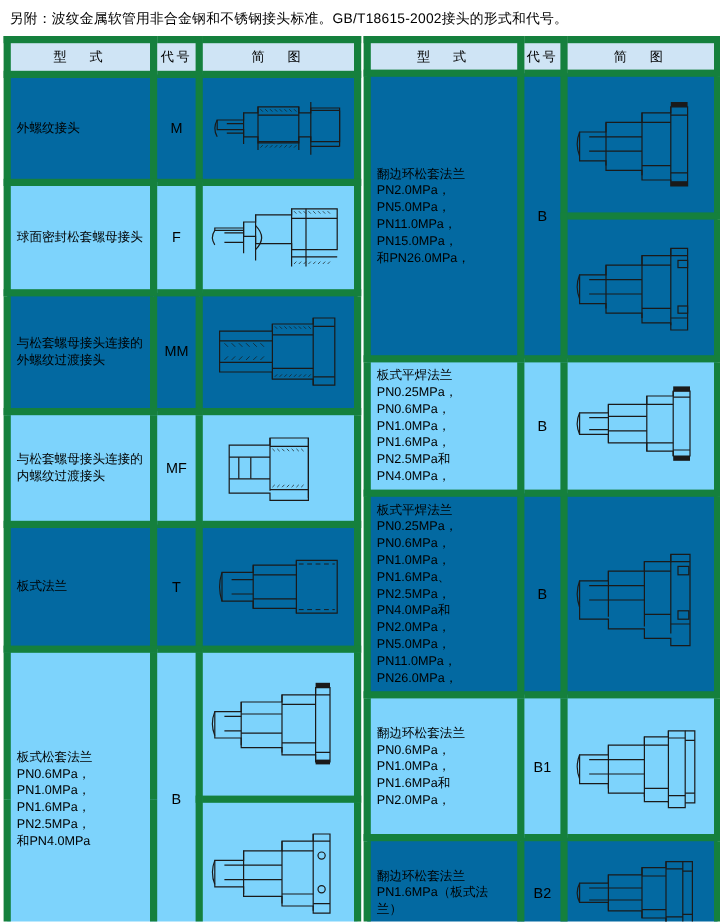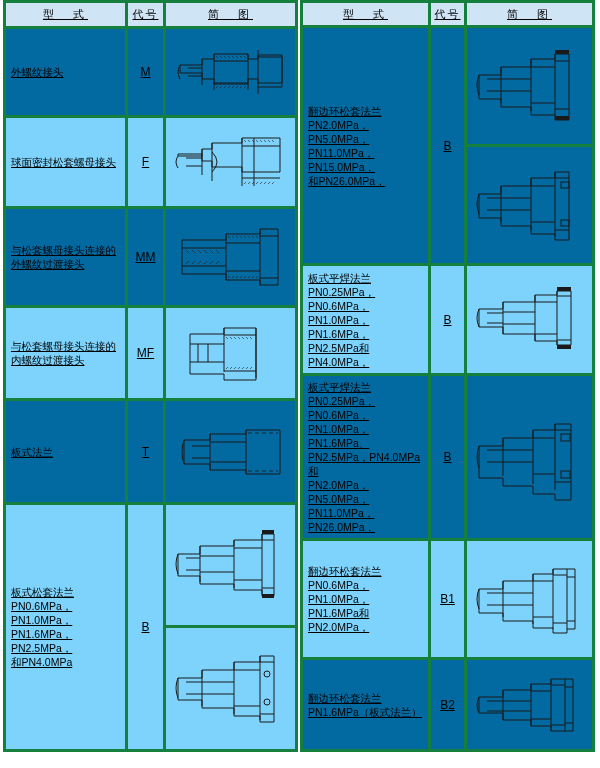--- a/index.html
+++ b/index.html
@@ -32,24 +32,23 @@
     display: flex;
     width: 600px;
     box-sizing: border-box;
     padding: 0 3px 0 3px;
   }
   table {
     border-collapse: collapse;
     table-layout: fixed;
   }
   td, th {
-    border: 3px solid #15803d;
+    border: 6px solid #15803d;
     vertical-align: middle;
     padding: 0;
-    text-decoration: underline;
   }
   .hdr td {
     background: #cfe4f5;
     text-align: center;
     font-size: 11px;
     height: 22px;
     letter-spacing: 4px;
     font-weight: normal;
   }
   .hdr td.code {
@@ -88,20 +87,21 @@
   .c-lbl-r { width: 128px; }
   .c-code-r { width: 36px; }
   .c-fig-r { width: 128px; }
   svg { display: block; margin: 0 auto; }
 </style>
 </head>
 <body>
 
 <div class="page">
 
+  <div class="caption">另附：波纹金属软管用非合金钢和不锈钢接头标准。GB/T18615-2002接头的形式和代号。</div>
 
   <div class="tables">
 
     <table class="lt">
       <colgroup>
         <col class="c-lbl-l">
           <col class="c-code-l">
           <col class="c-fig-l">
       </colgroup>
       <tbody>

